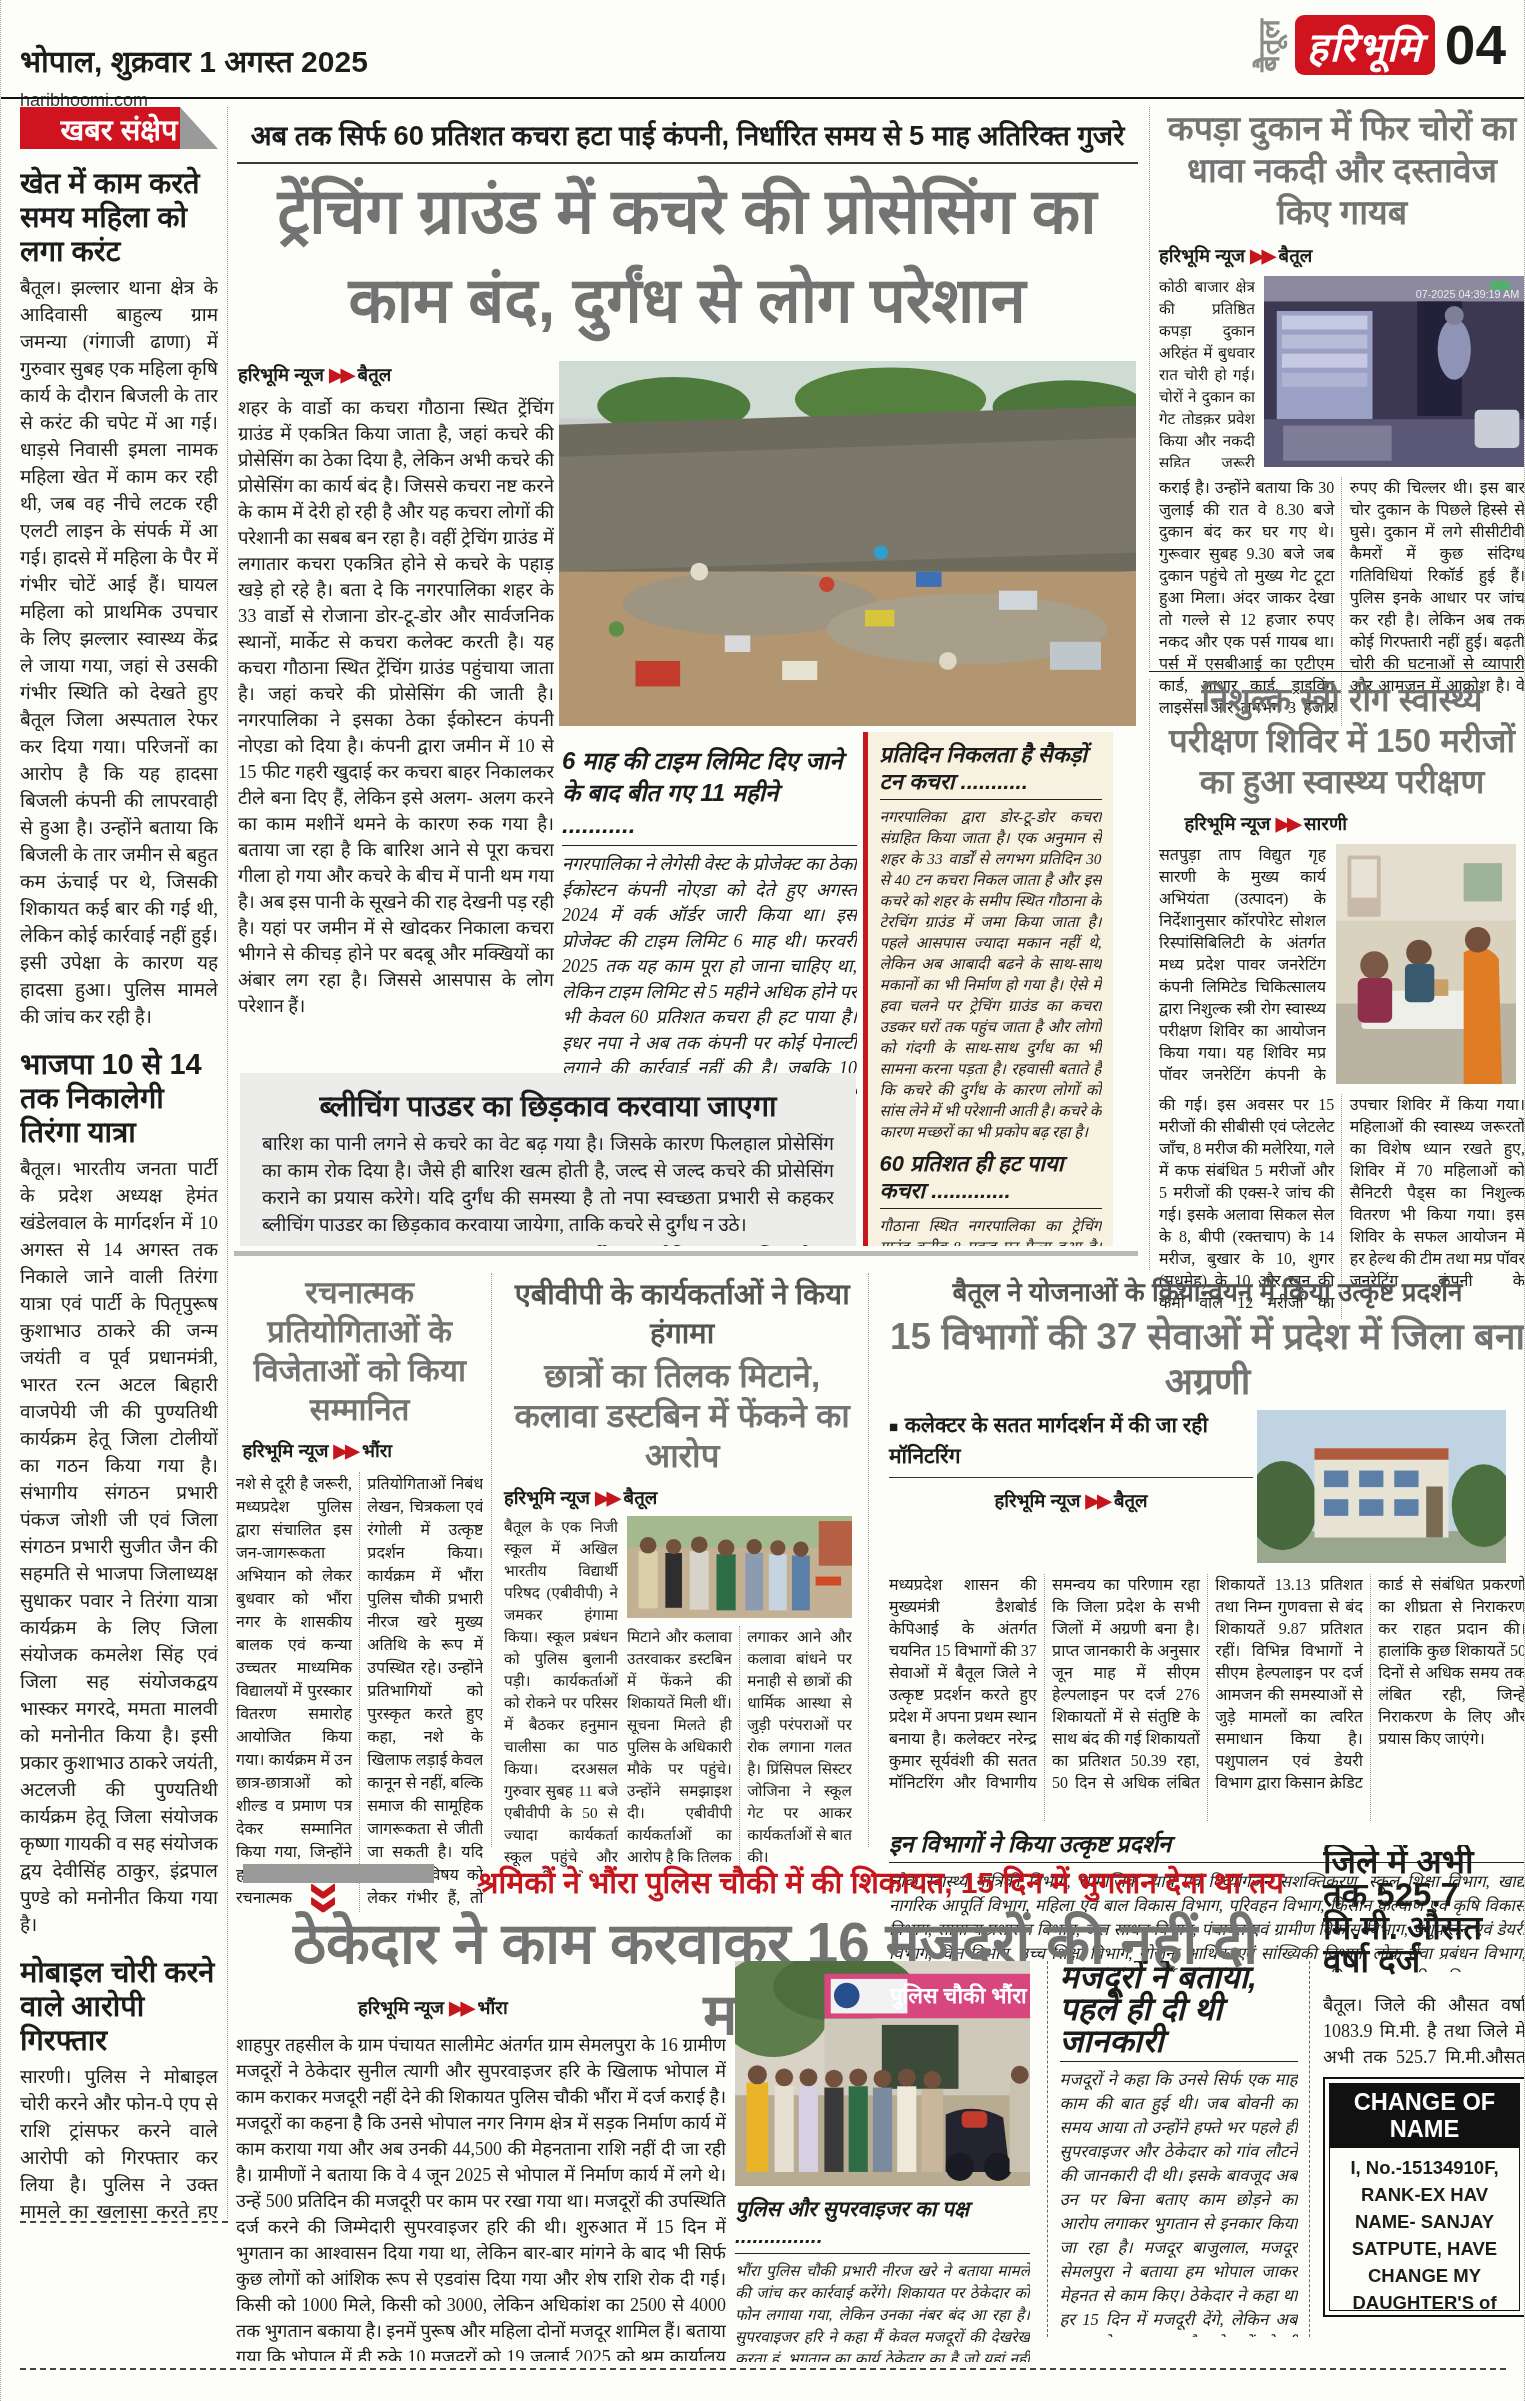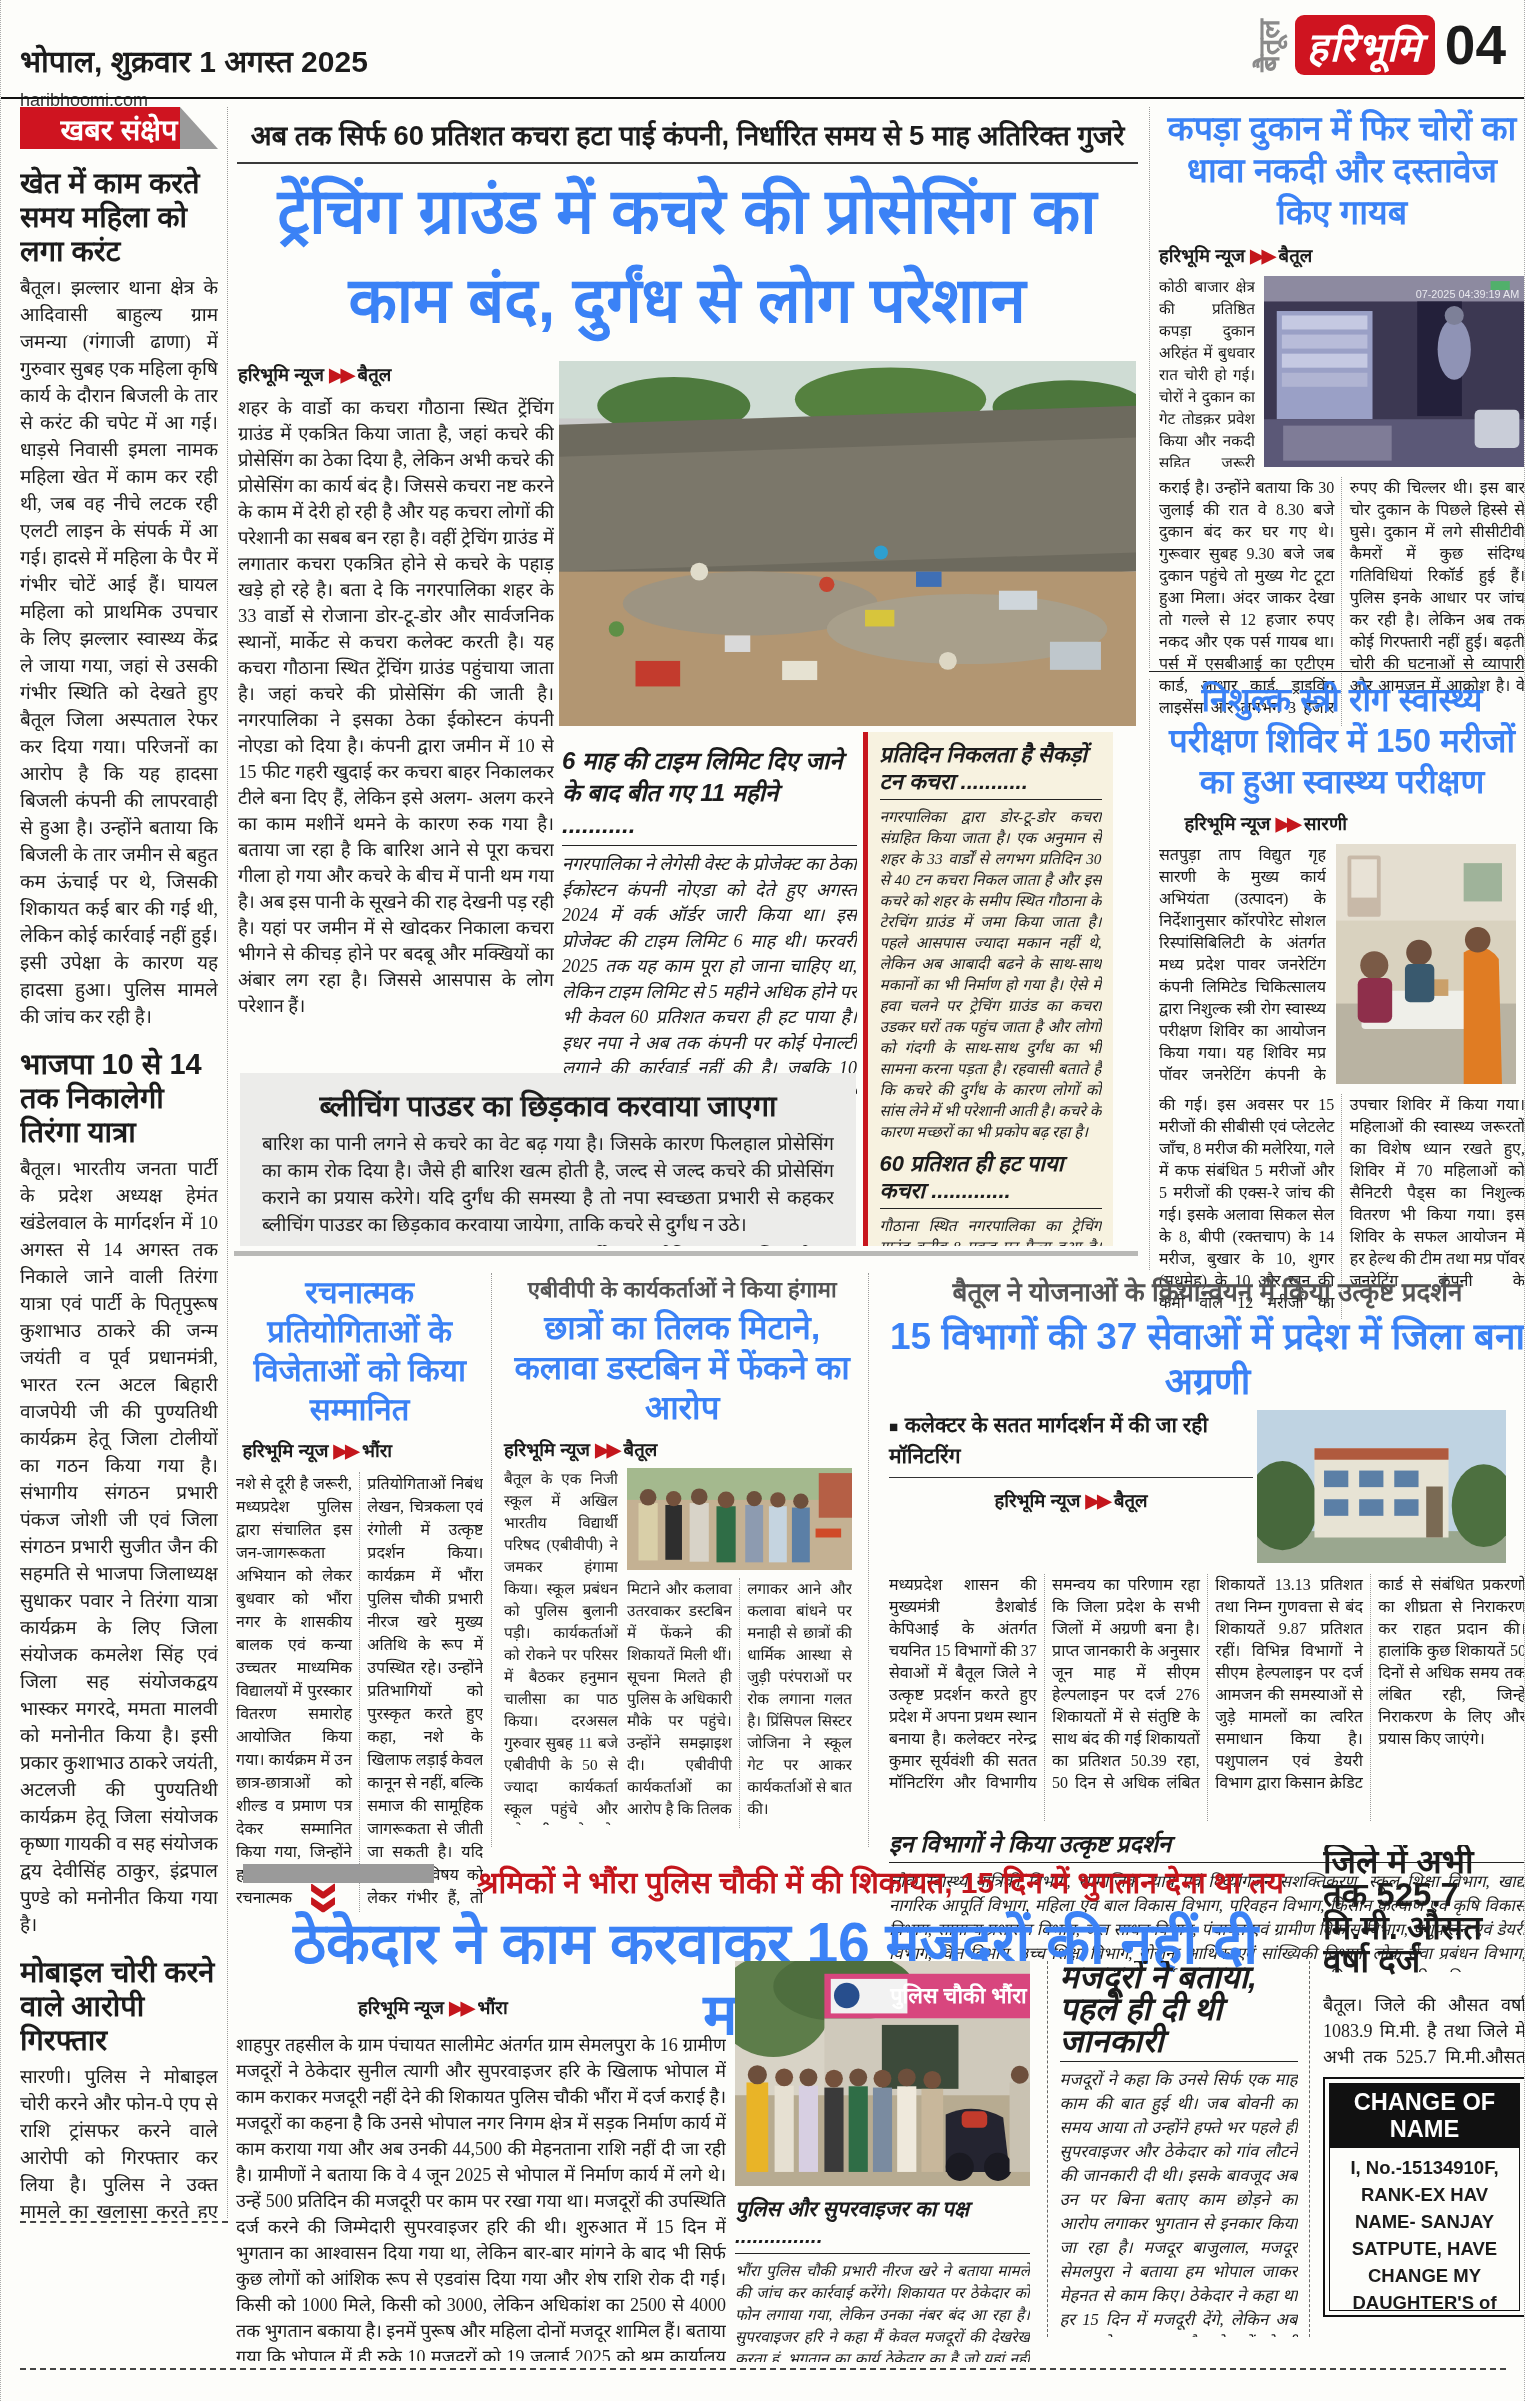--- a/index.html
+++ b/index.html
@@ -12,21 +12,21 @@
   .website{font-family:"Liberation Sans","DejaVu Sans",sans-serif;font-size:18px;color:#333;margin-top:9px;}
   .edition{writing-mode:vertical-rl;transform:rotate(180deg);font-family:"Liberation Sans",sans-serif;
            font-weight:bold;font-size:29px;color:#8a8a8a;line-height:1;}
   .logo{background:#cf1420;color:#fff;border-radius:9px;font-family:"Liberation Sans",sans-serif;
         font-weight:bold;font-style:italic;font-size:40px;display:flex;align-items:center;justify-content:center;
         width:140px;height:60px;letter-spacing:1.3px;}
   .pageno{font-family:"Liberation Sans",sans-serif;font-weight:bold;font-size:55px;line-height:1;}
   .toprule{border-top:2.6px solid #111;}
   
   .kicker{font-family:"Liberation Sans",sans-serif;font-weight:bold;text-align:center;}
-  .headline{font-family:"Liberation Sans",sans-serif;font-weight:bold;text-align:center;color:#3b82f6;}
+  .headline{font-family:"Liberation Sans",sans-serif;font-weight:bold;text-align:center;color:#737373;}
   .byline{font-family:"Liberation Sans",sans-serif;font-weight:bold;font-size:18.5px;}
   .byline .arrows{color:#c4161c;letter-spacing:-2.6px;margin:0 5.1px;}
   .body-text{text-align:justify;overflow:hidden;}
   .cols2{column-count:2;column-gap:15.3px;column-rule:0.6px dotted #999;}
   .cols4{column-count:4;column-gap:15.3px;column-rule:0.6px dotted #999;}
   .ital{font-style:italic;}
   .sec-title{font-family:"Liberation Sans",sans-serif;font-weight:bold;font-style:italic;
              border-bottom:1.9px solid #222;padding-bottom:3.8px;margin:0 0 6.4px 0;}
   
   .sidebar{border-right:1.9px dotted #999;}
@@ -203,21 +203,21 @@
 
   <section class="abs" style="left:235px;top:1273px;width:256px;height:574px;border-right:1.9px dotted #999;padding-right:7.7px;">
     <h2 class="headline" style="font-size:31px;line-height:39px;margin:0 0 7.7px 0;">रचनात्मक प्रतियोगिताओं के विजेताओं को किया सम्मानित</h2>
     <div class="byline" style="text-align:left;margin-left:6.4px;">
       <span>हरिभूमि न्यूज</span><span class="arrows">▶▶</span><span>भौंरा</span>
     </div>
     <p class="body-text cols2" style="font-size:16px;line-height:23px;margin:10.2px 0 0 0;height:440px;">नशे से दूरी है जरूरी, मध्यप्रदेश पुलिस द्वारा संचालित इस जन-जागरूकता अभियान को लेकर बुधवार को भौंरा नगर के शासकीय बालक एवं कन्या उच्चतर माध्यमिक विद्यालयों में पुरस्कार वितरण समारोह आयोजित किया गया। कार्यक्रम में उन छात्र-छात्राओं को शील्ड व प्रमाण पत्र देकर सम्मानित किया गया, जिन्होंने हाल ही में आयोजित रचनात्मक प्रतियोगिताओं निबंध लेखन, चित्रकला एवं रंगोली में उत्कृष्ट प्रदर्शन किया। कार्यक्रम में भौंरा पुलिस चौकी प्रभारी नीरज खरे मुख्य अतिथि के रूप में उपस्थित रहे। उन्होंने प्रतिभागियों को पुरस्कृत करते हुए कहा, नशे के खिलाफ लड़ाई केवल कानून से नहीं, बल्कि समाज की सामूहिक जागरूकता से जीती जा सकती है। यदि बच्चे इस विषय को लेकर गंभीर हैं, तो हम एक बेहतर भविष्य की ओर बढ़ रहे हैं। उन्होंने यह भी कहा कि स्कूलों में इस तरह की गतिविधियां निरंतर आयोजित की जाएंगी, ताकि बच्चों में सामाजिक चेतना और आत्मविश्वास का विकास हो सके।</p>
   </section>
 
   <section class="abs" style="left:503px;top:1273px;width:365px;height:574px;border-right:1.9px dotted #999;padding-right:7.7px;">
-    <div class="kicker" style="font-size:22px;color:#555;">एबीवीपी के कार्यकर्ताओं ने किया हंगामा</div>
+    <div class="kicker" style="font-size:29px;color:#555;">एबीवीपी के कार्यकर्ताओं ने किया हंगामा</div>
     <h2 class="headline" style="font-size:33px;line-height:40px;margin:5.1px 0 7.7px 0;">छात्रों का तिलक मिटाने, कलावा डस्टबिन में फेंकने का आरोप</h2>
     <div class="byline">
       <span>हरिभूमि न्यूज</span><span class="arrows">▶▶</span><span>बैतूल</span>
     </div>
     <div style="display:flex;gap:9px;margin-top:7.7px;">
       <p class="body-text" style="width:114px;height:357px;font-size:15.3px;line-height:22px;margin:0;flex:none;">बैतूल के एक निजी स्कूल में अखिल भारतीय विद्यार्थी परिषद (एबीवीपी) ने जमकर हंगामा किया। स्कूल प्रबंधन को पुलिस बुलानी पड़ी। कार्यकर्ताओं को रोकने पर परिसर में बैठकर हनुमान चालीसा का पाठ किया। दरअसल गुरुवार सुबह 11 बजे एबीवीपी के 50 से ज्यादा कार्यकर्ता स्कूल पहुंचे और नारेबाजी करने लगे। उनका आरोप था कि स्कूल में बच्चों को तिलक</p>
       <div style="width:225px;flex:none;">
         <div class="photo" style="width:225px;height:102px;">
           <svg viewBox="0 0 352 160" preserveAspectRatio="none">
             <rect width="352" height="160" fill="#c4b193"></rect>

